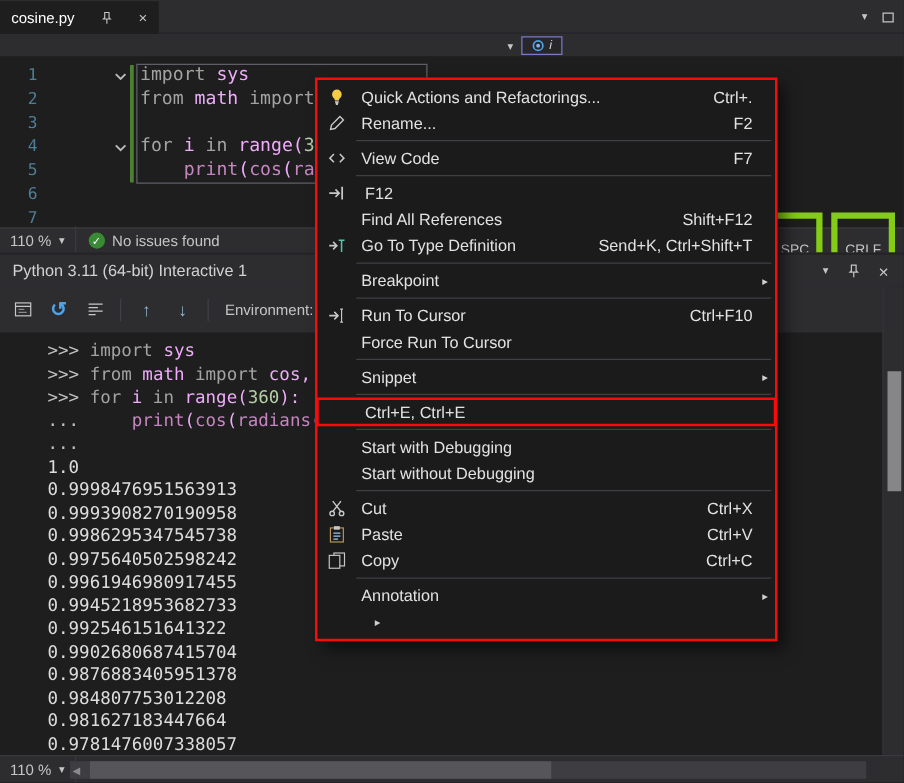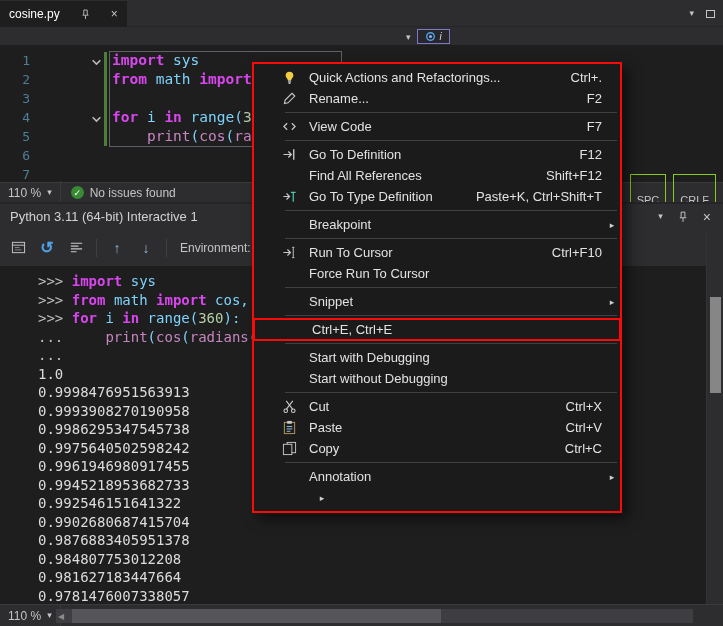--- a/index.html
+++ b/index.html
@@ -27,33 +27,33 @@
 
   
   .editor { position:absolute; left:0; top:45px; width:100%; height:137px; background:#1e1e1e; }
   .sel-box { position:absolute; left:109px; top:6px; width:233px; height:96px; border:1px solid #5f5f68; }
   .change-bar { position:absolute; left:104px; top:7px; width:3px; height:94px; background:#4e8034; }
   .codelines { position:absolute; left:0; top:0; right:0; bottom:0; padding-top:6px; }
   .code-line { position:relative; height:19px; font-family:"DejaVu Sans Mono", monospace; font-size:14.5px; }
   .ln { position:absolute; left:0; width:30px; text-align:right; color:#4e7f95; font-size:13px; top:2px; }
   .fold { position:absolute; left:91px; top:4px; width:12px; height:12px; }
   .codetext { position:absolute; left:112px; top:0; white-space:pre; line-height:19px; }
-  .k { color:#d946ef;font-weight:bold; } .n { color:#b5cea8; } .f { color:#c586c0; } .d { color:#7dd3fc; }
+  .k { color:#a3a3a3; } .n { color:#b5cea8; } .f { color:#c586c0; } .d { color:#f0abfc; }
   .p { color:#c0c0c0; } .o { color:#dcdcdc; }
 
   
   .estatus { position:absolute; left:0; top:182px; width:100%; height:20px; background:#2d2d30;
              border-top:1px solid #3a3a3e; display:flex; align-items:center; font-size:12px; color:#c5c5c5; }
   .zoomctl { display:flex; align-items:center; gap:6px; padding:12px 8px; height:100%;
              border-right:1px solid #3a3a3e; }
   .health { display:flex; align-items:center; gap:6px; padding:0 10px; }
   .checkcircle { width:13px; height:13px; border-radius:50%; background:#388a34; color:#fff; font-size:9px;
                  display:flex; align-items:center; justify-content:center; }
   .flexspace { flex:1; }
-  .indicator { border:1px solid #84cc16; padding:18px 6px; margin-right:7px; font-size:11px; height:16px;
+  .indicator { border:5px solid #84cc16; padding:18px 6px; margin-right:7px; font-size:11px; height:16px;
                line-height:14px; color:#c5c5c5; }
 
   
   .ititle { position:absolute; left:0; top:202px; width:100%; height:27px; background:#2d2d30;
             border-top:2px solid #252528; display:flex; align-items:center; padding:0 10px; font-size:13px;
             color:#d2d2d2; }
   .ititle-icons { margin-left:auto; display:flex; align-items:center; gap:14px; padding-right:2px; }
   .iclose { font-size:14px; color:#c5c5c5; line-height:1; }
 
   .itoolbar { position:absolute; left:0; top:229px; width:100%; height:37px; background:#2d2d30;
@@ -78,21 +78,21 @@
   .vthumb { position:absolute; left:3px; width:11px; top:67px; height:96px; background:#868686; }
   .bbar { position:absolute; left:0; bottom:0; width:100%; height:22px; background:#2d2d30;
           border-top:1px solid #3a3a3e; display:flex; align-items:center; font-size:12px; color:#c5c5c5; }
   .hscroll { position:absolute; left:56px; right:30px; top:4px; height:14px; background:#3e3e42; }
   .harrow { position:absolute; left:2px; top:3px; font-size:8px; color:#8a8a8a; }
   .hthumb { position:absolute; left:16px; top:0; height:14px; width:58%; background:#55555a; }
 
   
   .cmenu { position:absolute; left:252px; top:62px; width:370px; background:#1b1b1c;
            border:2px solid #fb0a0a; box-shadow:6px 6px 12px rgba(0,0,0,0.55); padding:3px 0; z-index:50; }
-  .mi { display:flex; align-items:center; height:21px; font-size:13px; color:#e2e2e2;padding-left:20px; }
+  .mi { display:flex; align-items:center; height:21px; font-size:13px; color:#e2e2e2; }
   .mi.hl { outline:2px solid #fb0a0a; outline-offset:-1px; }
   .mig { width:30px; flex:none; display:flex; align-items:center; justify-content:center; }
   .mil { flex:1; padding-left:5px; white-space:nowrap; }
   .mis { padding-left:8px; padding-right:2px; color:#e2e2e2; white-space:nowrap; }
   .mia { width:16px; flex:none; font-size:9px; color:#d0d0d0; text-align:center; }
   .msep { height:1px; background:#3f3f44; margin:3px 3px 3px 31px; }
 </style>
 </head>
 <body>
 
@@ -292,39 +292,38 @@
           <span class="mia"></span>
         </div>
         <div class="msep"></div>
         <div class="mi">
           <span class="mig">
             <svg width="15" height="15" viewBox="0 0 16 16">
               <path d="M1.5 8h8M6.8 4.8L10 8l-3.2 3.2" fill="none" stroke="#c8c8c8" stroke-width="1.3"></path>
               <path d="M12.5 2.5v11" stroke="#c8c8c8" stroke-width="1.5"></path>
             </svg>
           </span>
-          <span class="mil">Go To Definition</span>
           <span class="mis">F12</span>
           <span class="mia"></span>
         </div>
         <div class="mi">
           <span class="mig"></span>
           <span class="mil">Find All References</span>
           <span class="mis">Shift+F12</span>
           <span class="mia"></span>
         </div>
         <div class="mi">
           <span class="mig">
             <svg width="15" height="15" viewBox="0 0 16 16">
               <path d="M1.5 8h6M4.8 4.8L8 8l-3.2 3.2" fill="none" stroke="#c8c8c8" stroke-width="1.3"></path>
               <path d="M9.5 3.5h5M12 3.5v10" fill="none" stroke="#4ec9b0" stroke-width="1.3"></path>
             </svg>
           </span>
           <span class="mil">Go To Type Definition</span>
-          <span class="mis">Paste+K, Ctrl+Shift+T</span>
+          <span class="mis">Send+K, Ctrl+Shift+T</span>
           <span class="mia"></span>
         </div>
         <div class="msep"></div>
         <div class="mi">
           <span class="mig"></span>
           <span class="mil">Breakpoint</span>
           <span class="mis"></span>
           <span class="mia">▸</span>
         </div>
         <div class="msep"></div>

